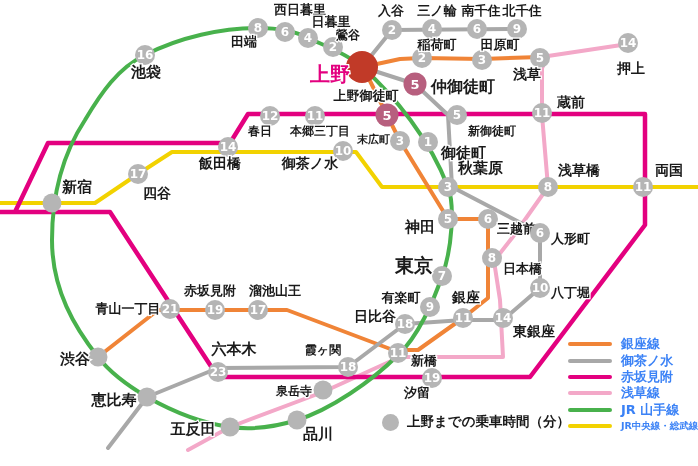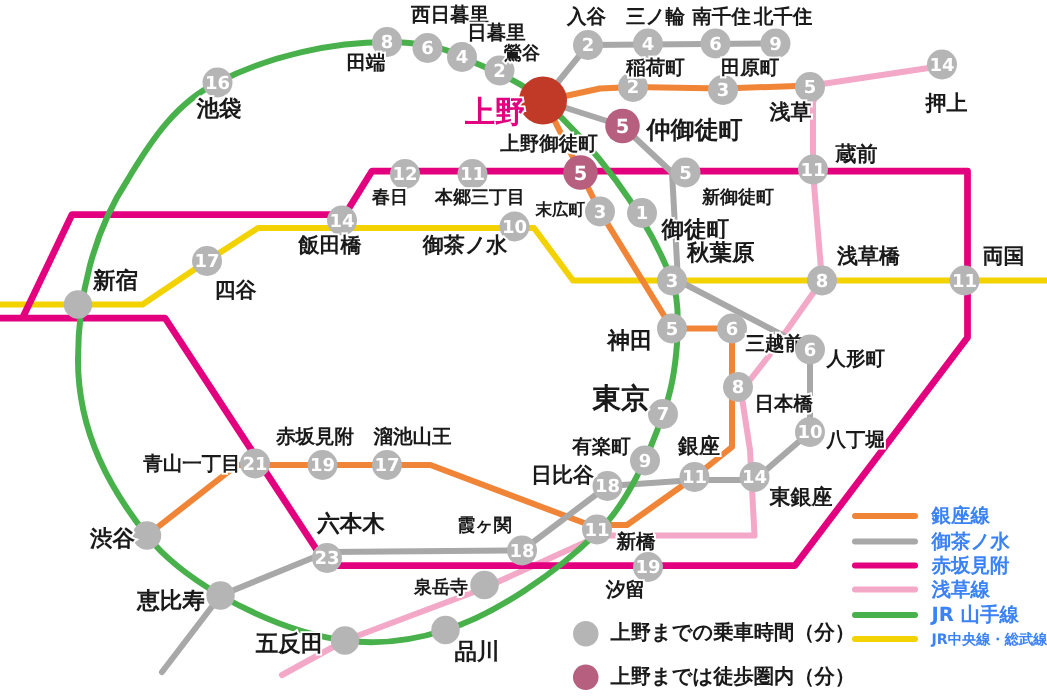--- a/index.html
+++ b/index.html
@@ -201,18 +201,14 @@
       <div class="legend-swatch" style="background: rgb(242, 210, 0);"></div>
       <div class="legend-label">JR中央線・総武線 各駅</div>
     </div>
   </div>
 
   <div class="legend-notes">
     <div class="note-row">
       <div class="note-dot" style="background: rgb(181, 181, 181);"></div>
       <div class="note-label">上野までの乗車時間（分）</div>
     </div>
-    <div class="note-row">
-      <div class="note-dot" style="background: rgb(183, 95, 126);"></div>
-      <div class="note-label">上野までは徒歩圏内（分）</div>
-    </div>
   </div>
 </div>
 
 </body></html>

